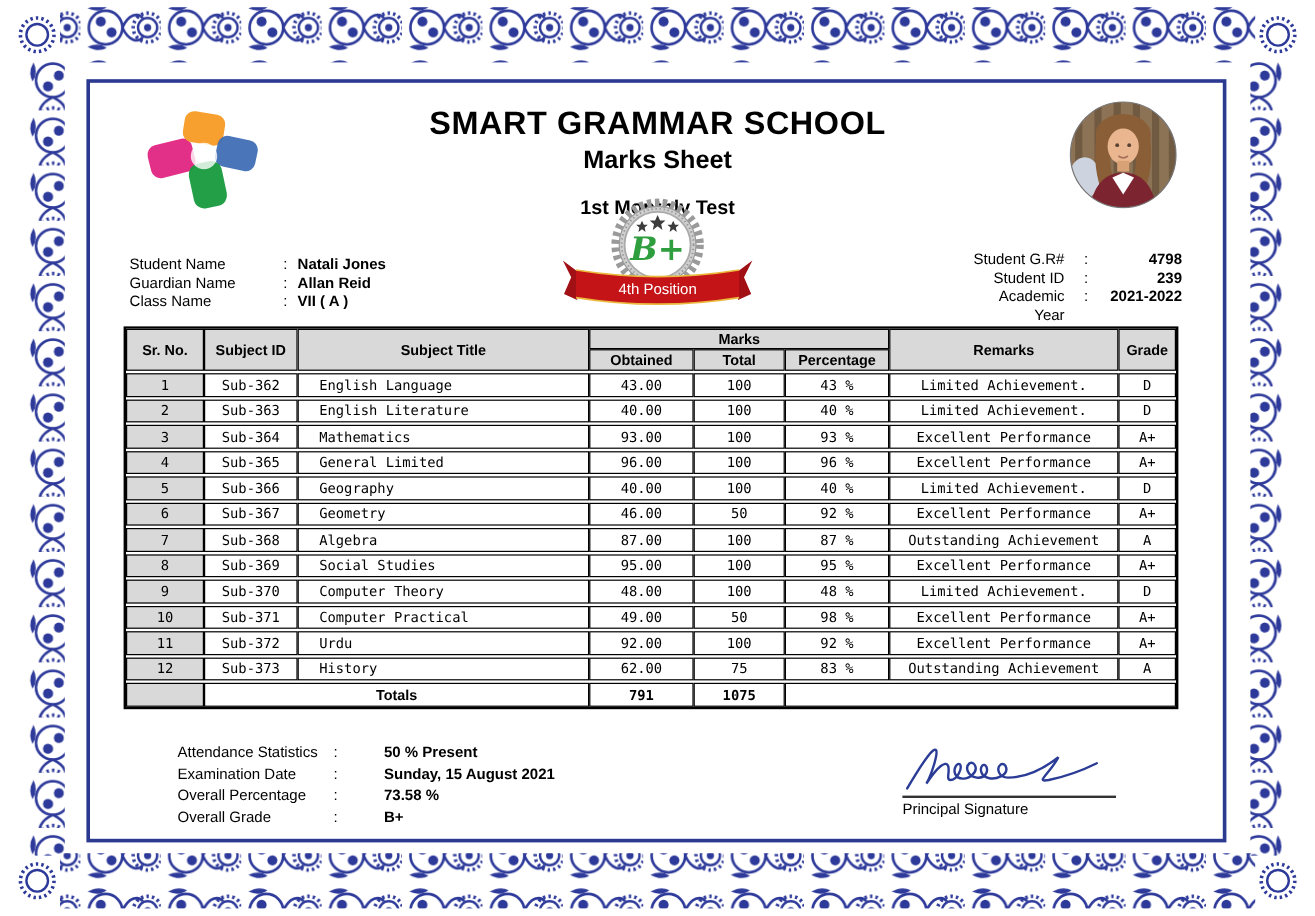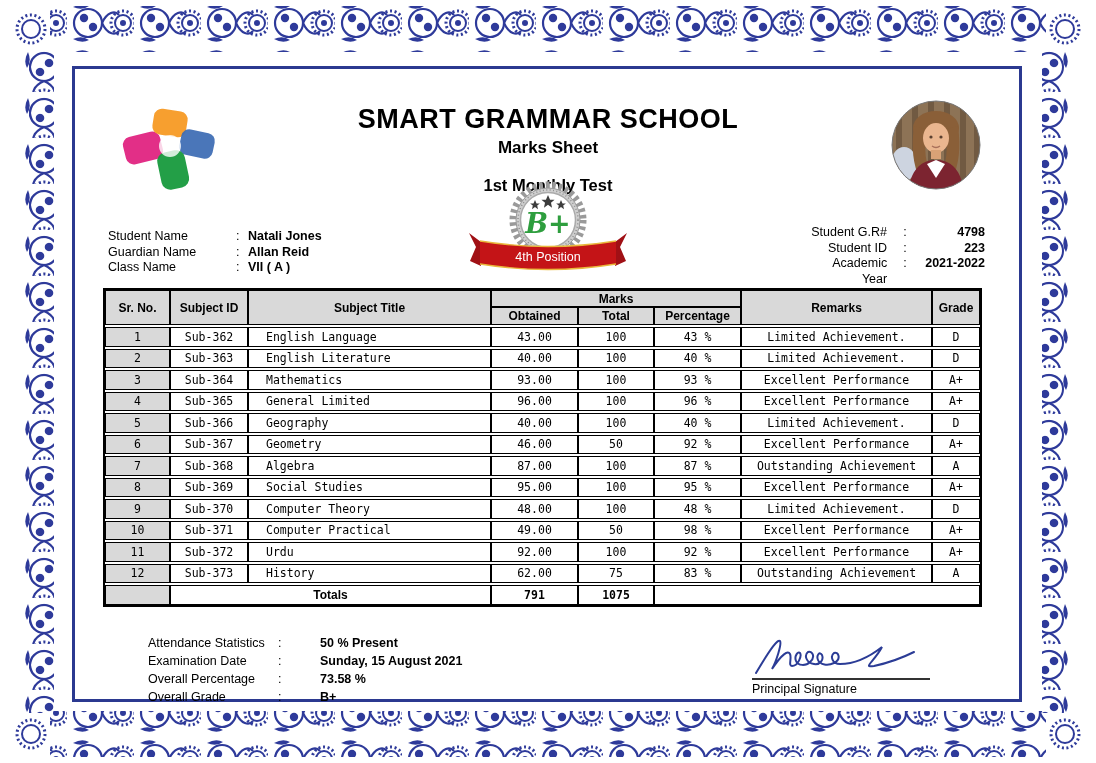--- a/index.html
+++ b/index.html
@@ -2,26 +2,26 @@
 <html><head>
 <meta charset="utf-8">
 <style>
   * { box-sizing: border-box; margin: 0; padding: 0; }
   html,body { width:1096px; height:763px; background:#ffffff; overflow:hidden;
               font-family:"Liberation Sans", sans-serif; }
   .page { position:relative; width:1096px; height:763px; background:#fff; }
   .border-svg { position:absolute; left:0; top:0; z-index:0; }
   .inner-frame { position:absolute; left:72px; top:66px; width:950px; height:636px;
                  border:3px solid #2b3990; background:#fff; z-index:1; }
-  .content { position:absolute; left:0; top:16px; width:1096px; height:565px; z-index:2; }
+  .content { position:absolute; left:0; top:0; width:1096px; height:565px; z-index:2; }
 
   
   .titles { position:absolute; left:73px; top:88px; width:950px; text-align:center; }
   .school-name { font-size:27px; font-weight:800; letter-spacing:0.5px; color:#000; }
-  .sheet-title  { font-size:17px; font-weight:700; margin-top:3px; }
+  .sheet-title  { font-size:21px; font-weight:700; margin-top:3px; }
   .test-title   { font-size:16.5px; font-weight:700; margin-top:18px; }
 
   
   .info-left { position:absolute; left:108px; top:213px; font-size:12.5px; }
   .info-left .irow { display:flex; line-height:15.5px; }
   .info-left .lbl { width:128px; }
   .info-left .col { width:12px; }
   .info-left .val { font-weight:700; }
 
   .info-right { position:absolute; left:805px; top:209px; width:180px; font-size:12.5px; }
@@ -197,21 +197,21 @@
 
     <div class="info-right">
       <div class="irow">
           <span class="lbl">Student G.R#</span>
           <span class="col">:</span>
           <span class="val">4798</span>
         </div>
       <div class="irow">
           <span class="lbl">Student ID</span>
           <span class="col">:</span>
-          <span class="val">223</span>
+          <span class="val">239</span>
         </div>
       <div class="irow">
           <span class="lbl">Academic Year</span>
           <span class="col">:</span>
           <span class="val">2021-2022</span>
         </div>
     </div>
 
     <div class="mtable">
       <div class="mhead">

